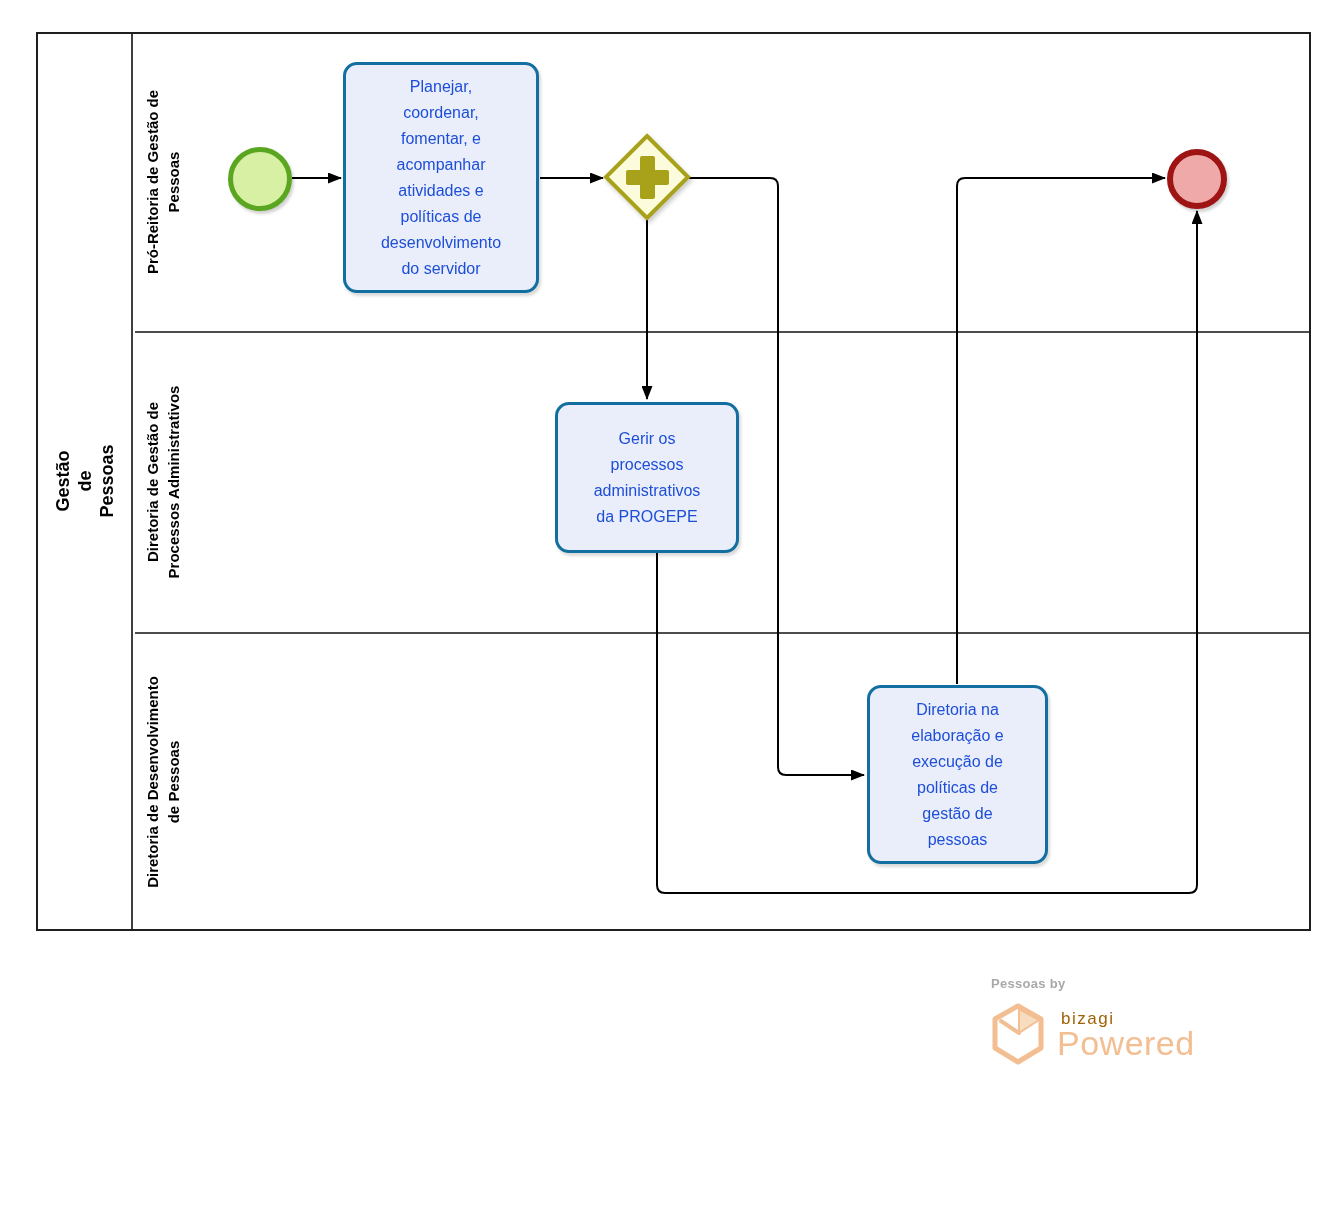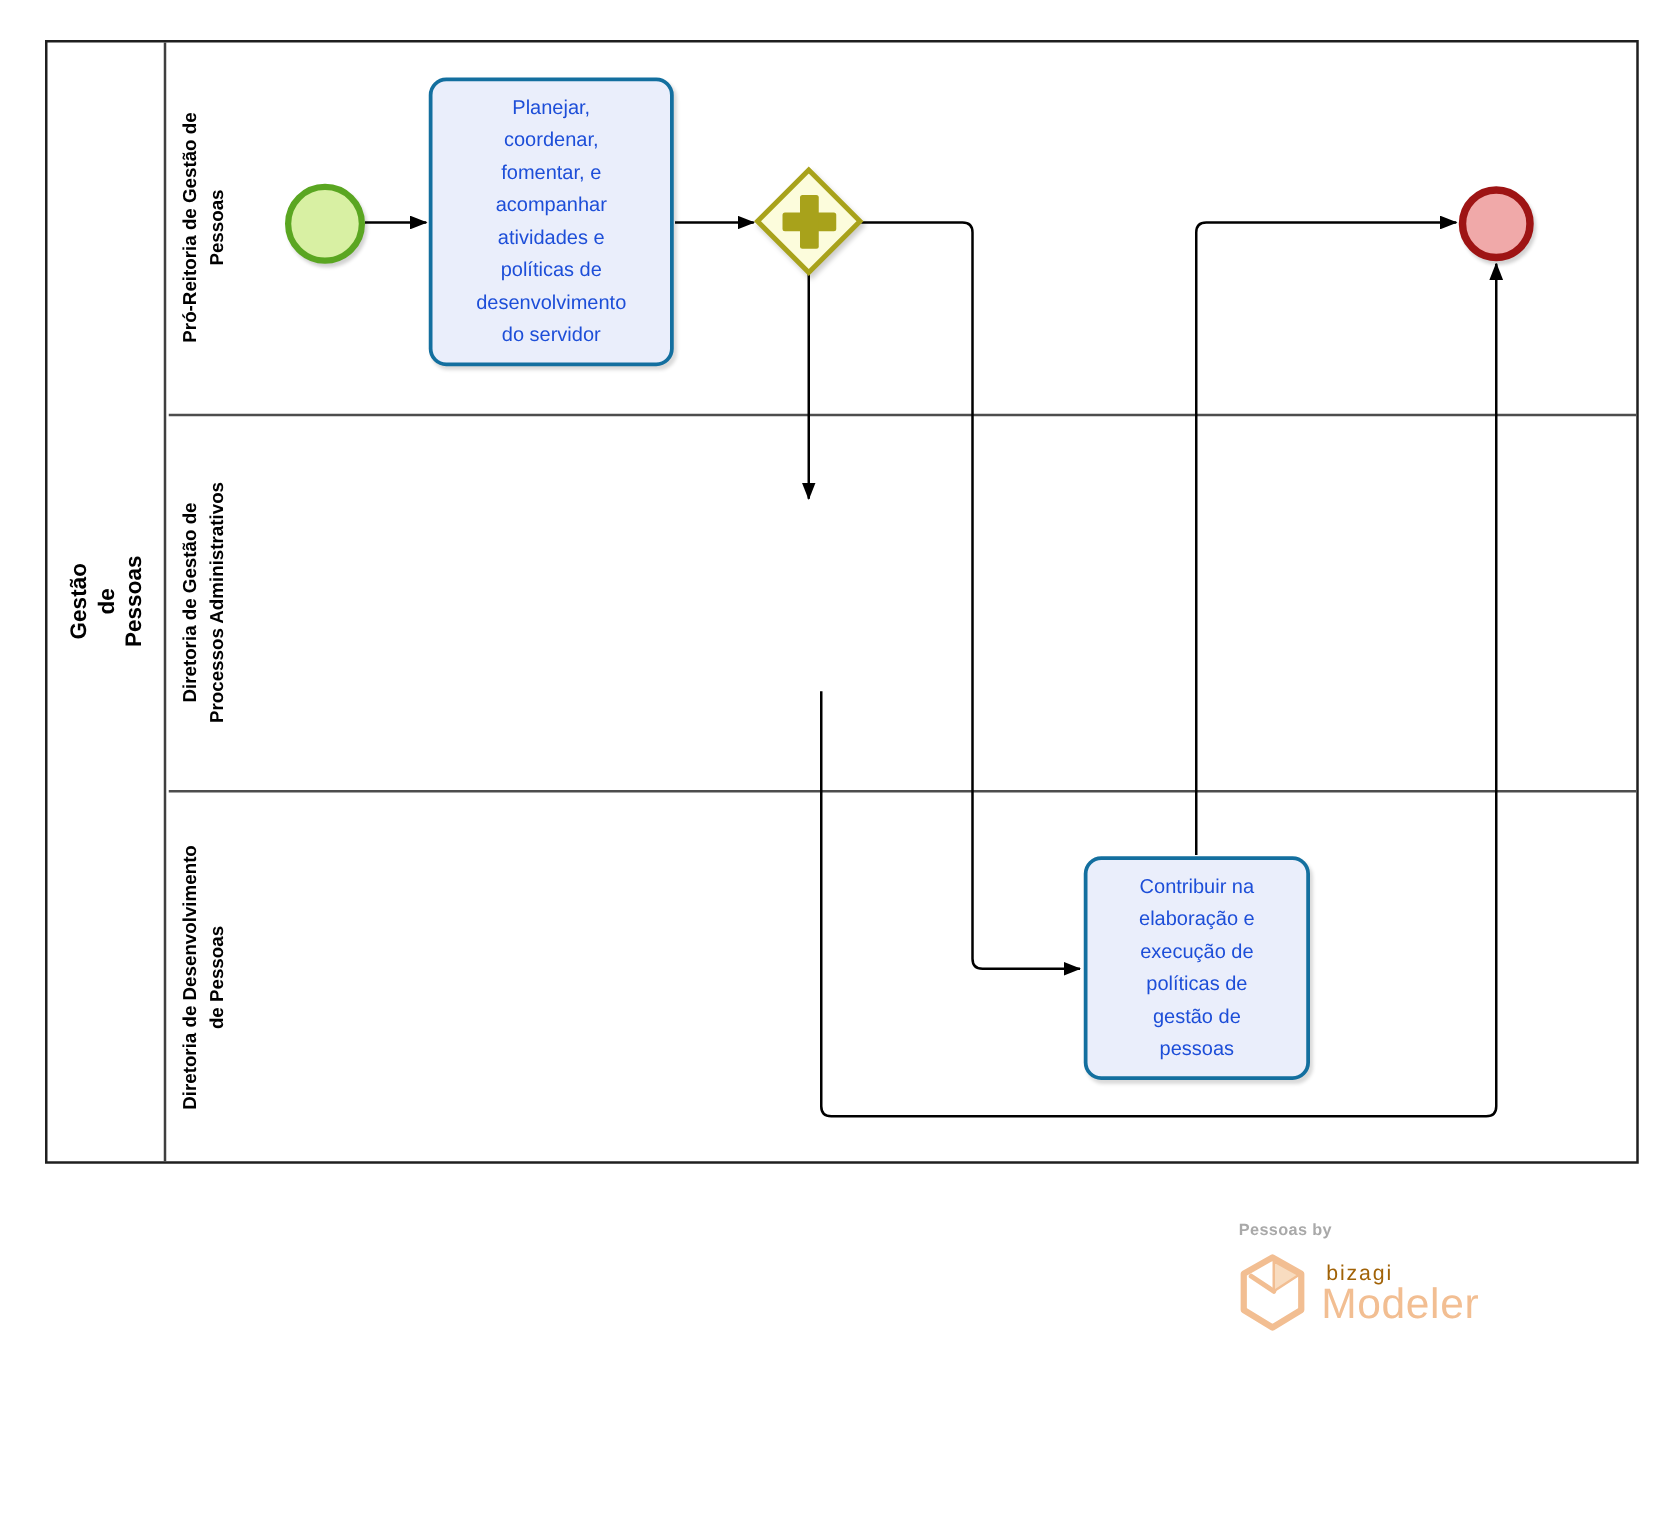--- a/index.html
+++ b/index.html
@@ -123,34 +123,40 @@
     <div class="task-label">Planejar,
 coordenar,
 fomentar, e
 acompanhar
 atividades e
 políticas de
 desenvolvimento
 do servidor</div>
   </div>
 
+  <div class="task" style="left:555px;top:402px;width:184px;height:151px;">
+    <div class="task-label">Gerir os
+processos
+administrativos
+da PROGEPE</div>
+  </div>
 
   <div class="task" style="left:867px;top:685px;width:181px;height:179px;">
-    <div class="task-label">Contribuir na
+    <div class="task-label">Diretoria na
 elaboração e
 execução de
 políticas de
 gestão de
 pessoas</div>
   </div>
 
   <div class="powered-by">Pessoas by</div>
 
   <svg class="brand-hex" width="54" height="62" viewBox="0 0 54 62" xmlns="http://www.w3.org/2000/svg">
     <polygon points="26,3 49,16 49,45 26,59 3,45 3,16" fill="none" stroke="#F2BE92" stroke-width="5" stroke-linejoin="round"></polygon>
     <polygon points="27,6 47,17 27,30" fill="#F8DCC0" stroke="#F2BE92" stroke-width="2" stroke-linejoin="round"></polygon>
     <polyline points="9,18 27,30" fill="none" stroke="#F2BE92" stroke-width="4" stroke-linecap="round"></polyline>
   </svg>
 
   <div class="bizagi-word">bizagi</div>
-  <div class="modeler-word">Modeler</div>
+  <div class="modeler-word">Powered</div>
 
 </div>
 
 </body></html>

